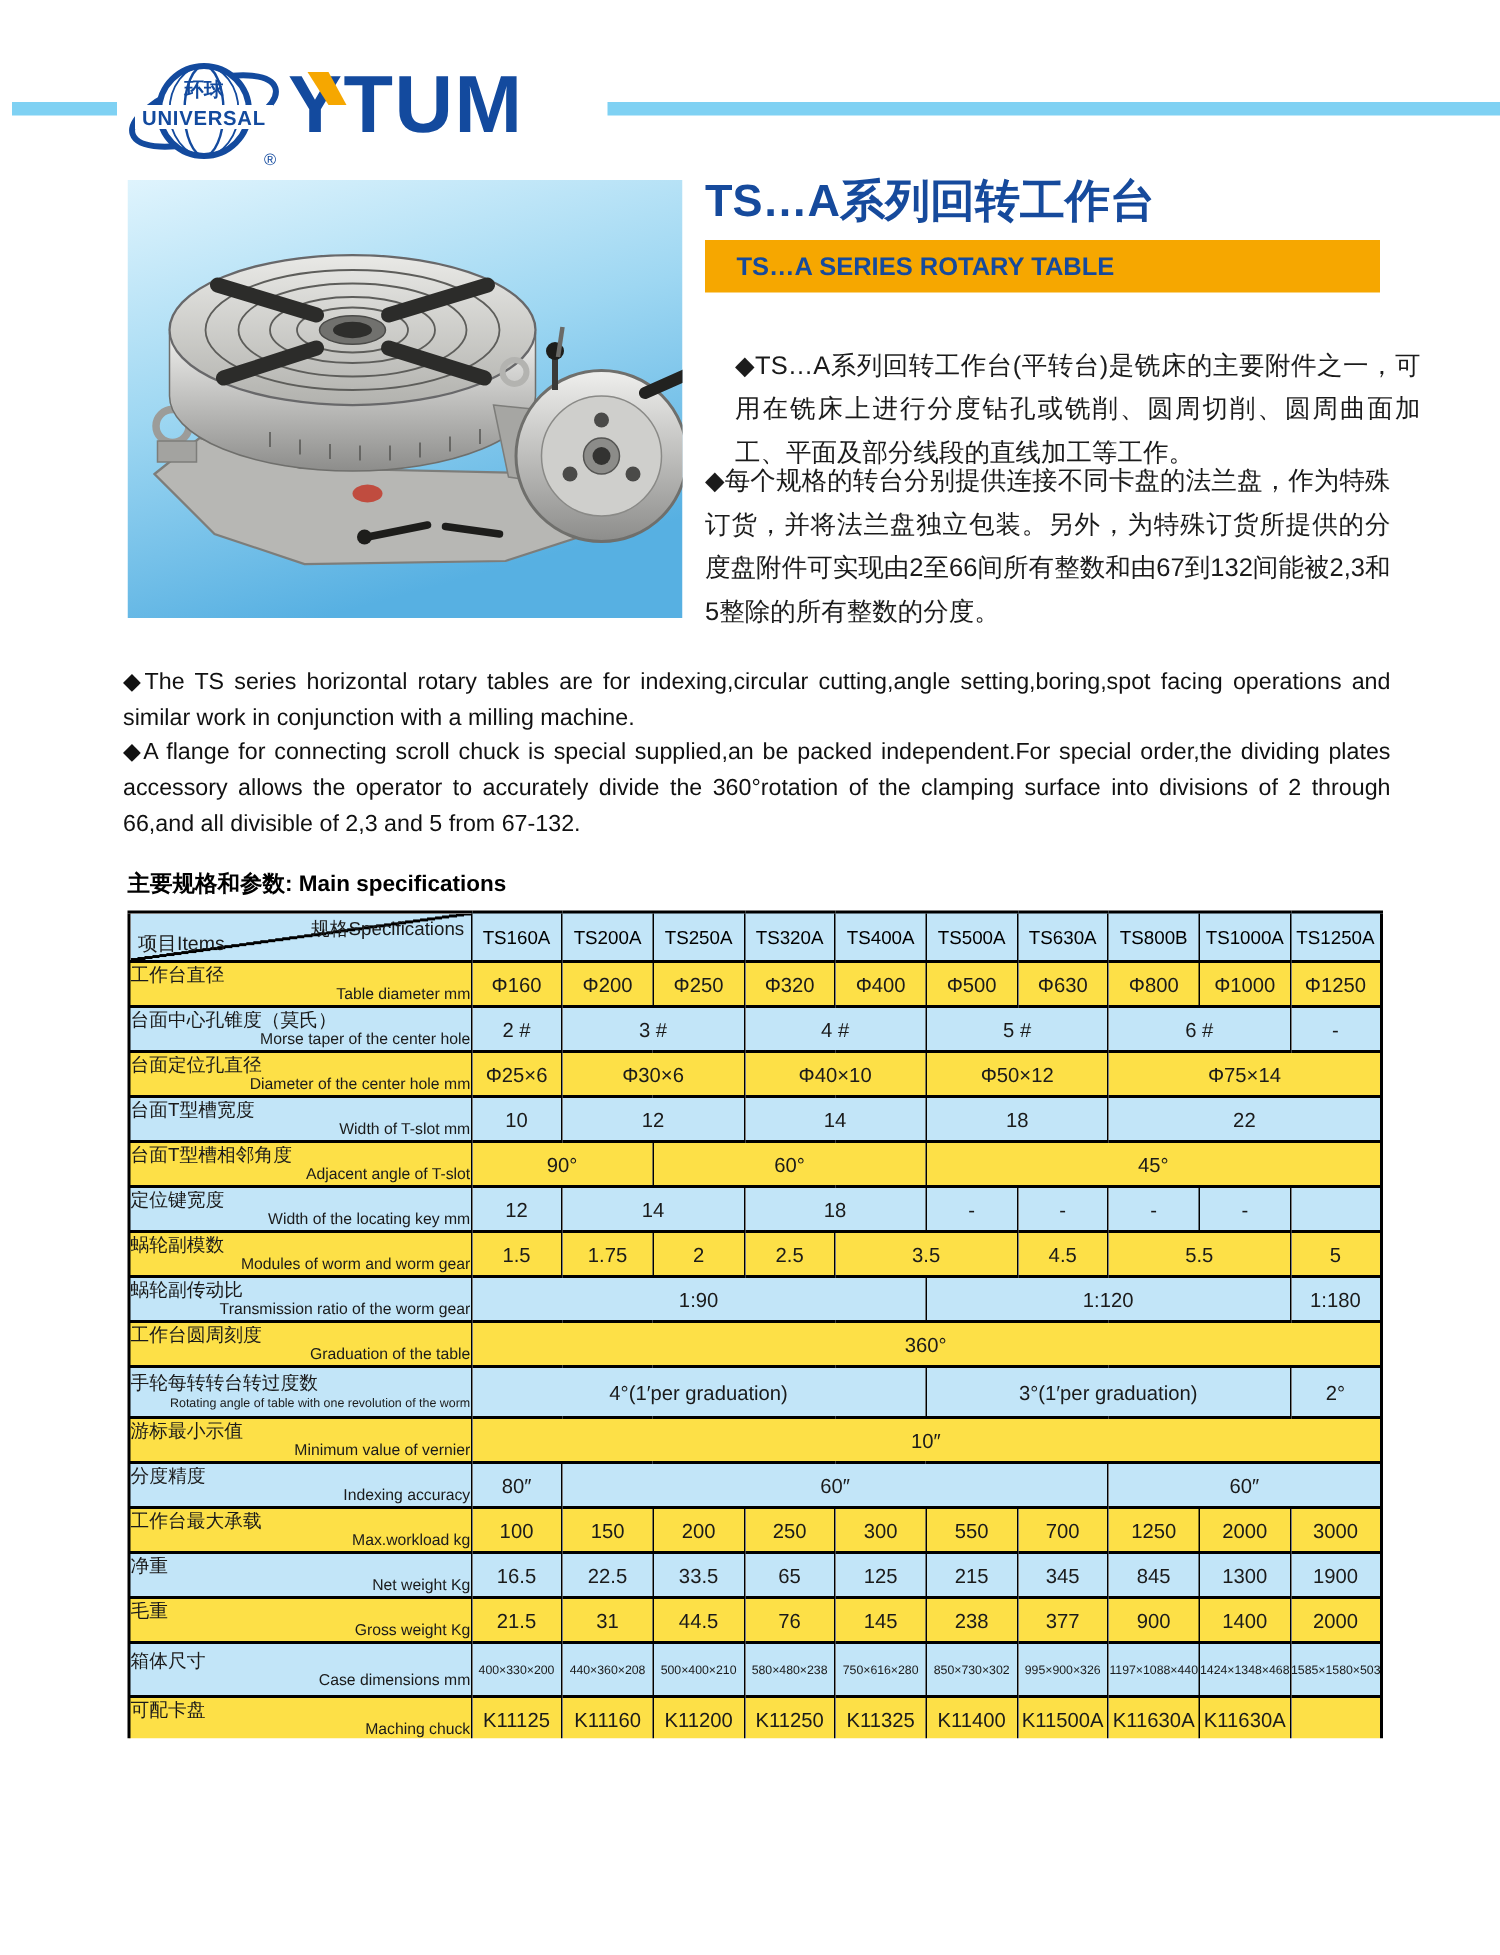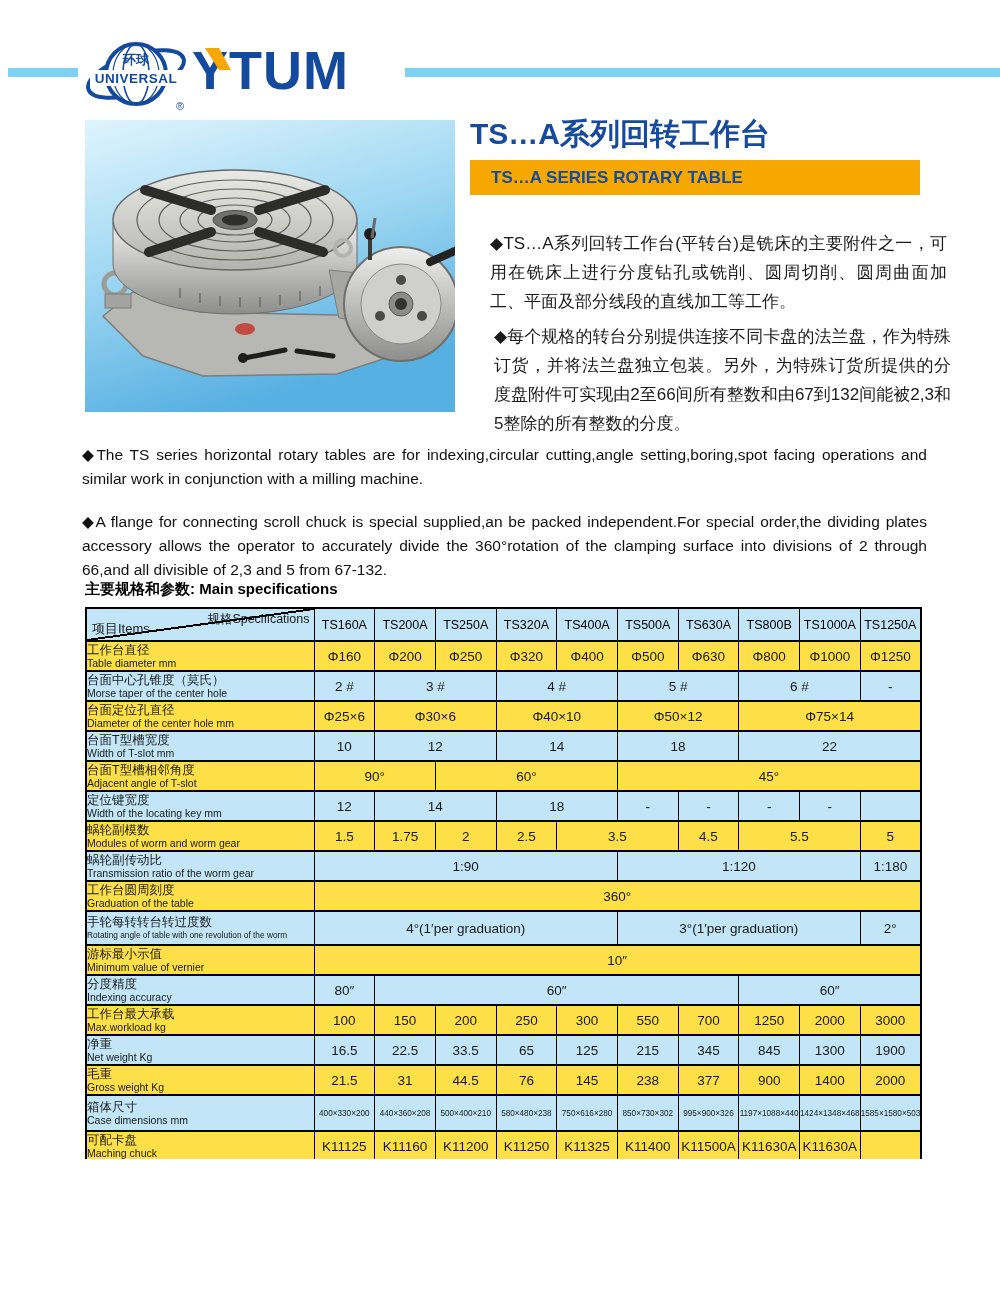--- a/index.html
+++ b/index.html
@@ -17,41 +17,41 @@
 
   
   #photo{position:absolute;left:85px;top:120px;}
   #title-cn{position:absolute;left:470px;top:114px;font-size:30px;font-weight:bold;color:#164a9c;}
   #banner{position:absolute;left:470px;top:160px;width:450px;height:35px;background:#F6A700;
           color:#164a9c;font-size:17px;font-weight:bold;line-height:35px;
           padding-left:21px;box-sizing:border-box;}
   .cn-para{position:absolute;left:470px;width:457px;font-size:17px;line-height:29px;
            text-align:justify;color:#1b1b1b;}
   #cn-1{top:212px;margin-left:20px;}
-  #cn-2{top:305px;margin-left:24px;}
+  #cn-2{top:289px;}
   .en-para{position:absolute;left:82px;width:845px;font-size:15.5px;line-height:24px;
            color:#111;text-align:justify;}
   #en-1{top:427px;}
-  #en-2{top:476px;margin-top:34px;}
+  #en-2{top:456px;margin-top:34px;}
 
   
   #tbl-title{position:absolute;left:85px;top:580px;font-size:15px;font-weight:bold;color:#000;}
   #spec-table{position:absolute;left:85px;top:607px;width:835px;border-collapse:collapse;
               table-layout:fixed;border:2px solid #000;}
   #spec-table td,#spec-table th{border-left:1px solid #000;border-right:1px solid #000;
               border-top:2px solid #000;border-bottom:2px solid #000;padding:0;vertical-align:middle;}
   #spec-table thead tr{height:33px;background:#c2e5f8;}
   #spec-table th.model{font-size:12.5px;font-weight:normal;text-align:center;color:#000;}
   #spec-table tbody tr{height:30px;background:#fde047;}
   #spec-table tbody tr:nth-child(even){background:#c2e5f8;}
   #spec-table tbody tr:nth-child(10){height:34px;}
   #spec-table tbody tr:nth-child(16){height:36px;margin-left:36px;}
   td.label{padding:1px 2px 1px 4px;}
   td.label .cn{font-size:12.5px;line-height:13px;white-space:nowrap;overflow:hidden;}
-  td.label .en{font-size:10.5px;line-height:12px;white-space:nowrap;overflow:hidden;}
+  td.label .en{font-size:10.5px;line-height:12px;white-space:nowrap;overflow:hidden;text-align:right;}
   #spec-table tbody tr:nth-child(10) .en{font-size:8.3px;}
   td.val{font-size:13.5px;text-align:center;white-space:nowrap;overflow:hidden;}
   #spec-table tbody tr:nth-child(16) td.val{font-size:8.2px;}
   td.corner{position:relative;
     background:linear-gradient(to bottom right,rgba(0,0,0,0) calc(50% - 1px),#000 calc(50% - 1px),
                #000 calc(50% + 1px),rgba(0,0,0,0) calc(50% + 1px));}
   .corner-top{position:absolute;top:2px;right:4px;font-size:12.5px;}
   .corner-bottom{position:absolute;bottom:2px;left:5px;font-size:13px;}
 </style>
 </head>

